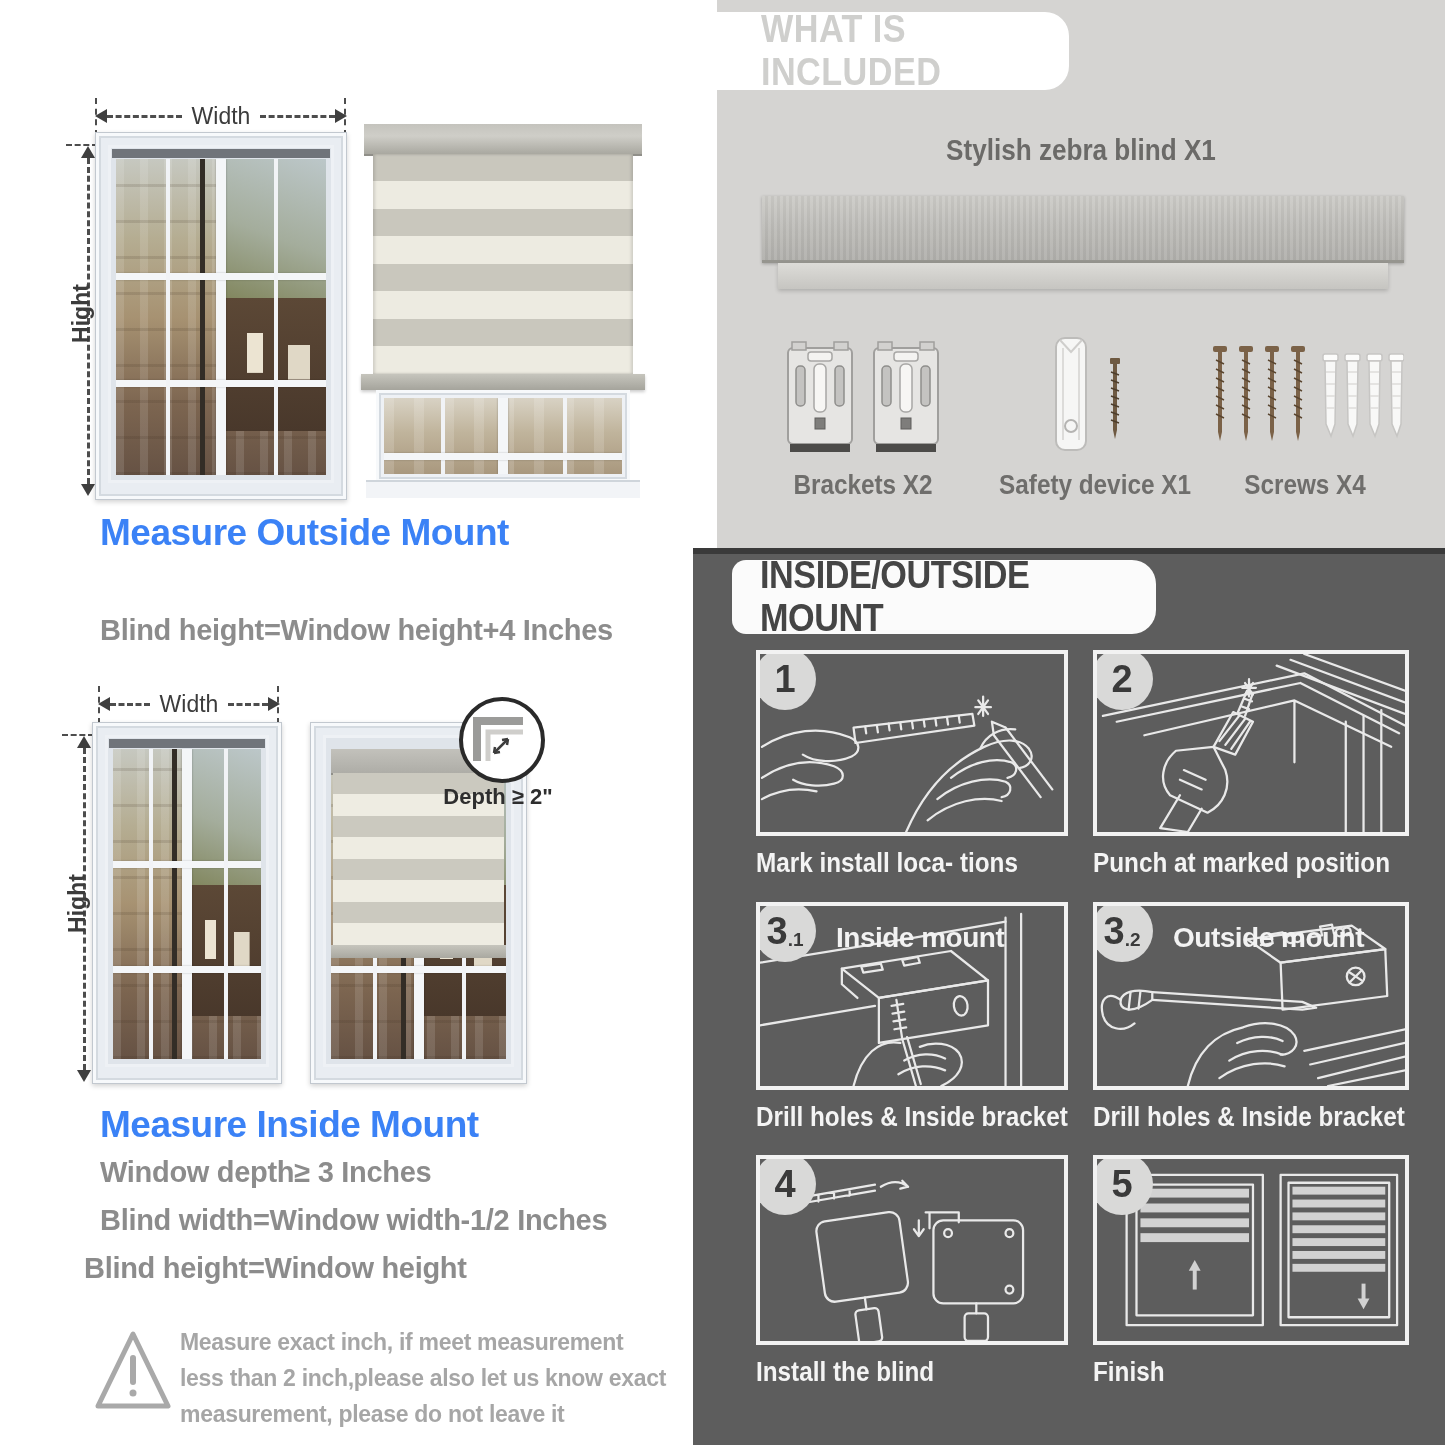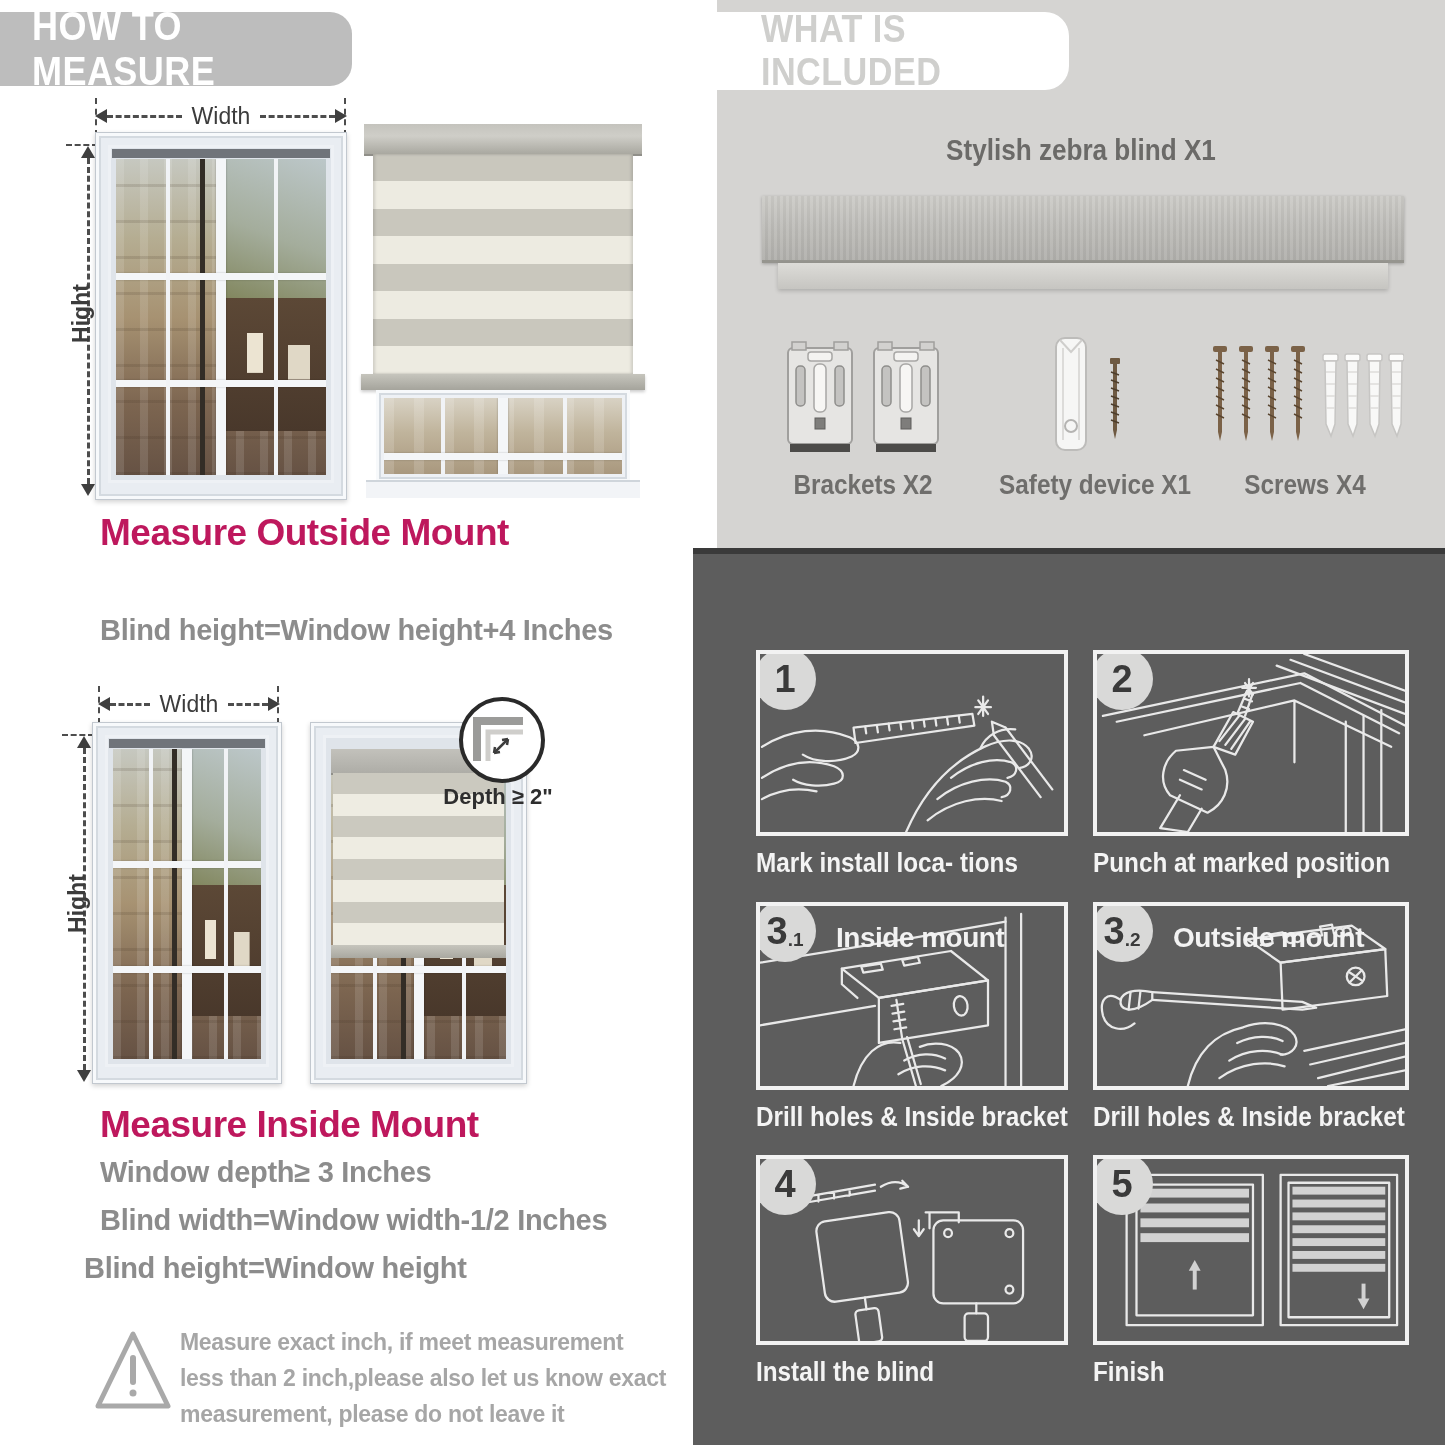--- a/index.html
+++ b/index.html
@@ -7,21 +7,21 @@
           font-family:"Liberation Sans","DejaVu Sans",sans-serif;}
   .abs{position:absolute;}
   .cond{transform:scaleX(0.9);transform-origin:left center;}
   .condc{transform:scaleX(0.9);transform-origin:center center;}
 
   
   .hdr-left{left:0;top:12px;width:352px;height:74px;background:#bdbdbd;border-radius:0 22px 22px 0;
             display:flex;align-items:center;padding-left:32px;box-sizing:border-box;}
   .hdr-left span{font-size:40px;font-weight:bold;color:#ffffff;letter-spacing:.5px;}
 
-  .sec-title{font-size:37px;font-weight:bold;color:#be185d;letter-spacing:-.5px;}
+  .sec-title{font-size:37px;font-weight:bold;color:#3b82f6;letter-spacing:-.5px;}
   .formula{font-size:29px;font-weight:bold;color:#8c8c8c;letter-spacing:-.3px;}
   .warn-text{font-size:23px;font-weight:bold;color:#a6a6a6;line-height:36px;letter-spacing:-.3px;}
 
   
   .wdim{display:flex;align-items:center;height:20px;}
   .wdim .dash{flex:1;border-top:3px dashed #4d4d4d;height:0;}
   .tri{width:0;height:0;border-top:7px solid transparent;border-bottom:7px solid transparent;}
   .tl{border-right:12px solid #3f3f3f;}
   .tr{border-left:12px solid #3f3f3f;}
   .wlabel{margin:0 10px;font-weight:normal;font-size:23px;color:#3c3c3c;}
@@ -118,23 +118,20 @@
   .caption{font-size:27px;font-weight:bold;color:#f4f4f4;white-space:nowrap;}
 
   .ill *{stroke:#e9e9e9;stroke-width:2.3;fill:none;stroke-linecap:round;stroke-linejoin:round;}
   .ill .f{fill:#d2d2d2;stroke:none;}
 </style>
 </head>
 <body>
 
 <div class="canvas">
 
-  <div class="abs hdr-left">
-    <span class="cond">HOW TO MEASURE</span>
-  </div>
 
   <div class="abs vguide" style="left:95px;top:98px;height:38px"></div>
   <div class="abs vguide" style="left:344px;top:98px;height:38px"></div>
   <div class="abs wdim" style="left:95px;top:106px;width:252px">
     <span class="tri tl"></span>
     <span class="dash"></span>
     <span class="wlabel">Width</span>
     <span class="dash"></span>
     <span class="tri tr"></span>
   </div>
@@ -351,20 +348,23 @@
       <rect x="3" y="8" width="15" height="7" rx="2" fill="#fcfcfb" stroke="#c6c5c3" stroke-width="1.5"></rect>
       <path d="M5,15 L16,15 L15,78 L11,90 L6,78 Z" fill="#f8f8f7" stroke="#c6c5c3" stroke-width="1.5"></path>
       <path d="M6,26 h9 M6,38 h9 M6,50 h9 M6,62 h9" stroke="#dddcda" stroke-width="1.5"></path>
     </g>
   </svg>
 
   <div class="abs part-label condc" style="left:783px;top:470px;width:160px">Brackets X2</div>
   <div class="abs part-label condc" style="left:985px;top:470px;width:220px">Safety device X1</div>
   <div class="abs part-label condc" style="left:1225px;top:470px;width:160px">Screws X4</div>
 
+  <div class="abs hdr-mount">
+    <span class="cond">INSIDE/OUTSIDE MOUNT</span>
+  </div>
 
   <div class="abs step-panel" style="left:756px;top:650px;width:312px;height:186px">
     <svg class="ill" viewBox="0 0 312 184" preserveAspectRatio="none">
       <path d="M2,96 C30,78 62,74 92,86 C103,91 104,101 94,106 C78,113 56,112 44,104"></path>
       <path d="M2,128 C26,112 52,108 76,116 C88,121 88,131 76,134 C62,138 44,136 34,130"></path>
       <path d="M2,150 C20,140 40,138 58,142"></path>
       <path d="M96,76 L218,62 L220,74 L98,92 Z"></path>
       <path d="M108,75 l1,7 M120,74 l1,7 M132,72 l1,7 M144,71 l1,7 M156,70 l1,7 M168,68 l1,7 M180,67 l1,7 M192,66 l1,7 M204,64 l1,7"></path>
       <path d="M224,48 l10,14 M234,48 l-10,14 M229,44 l0,20 M221,55 l16,0"></path>
       <path d="M240,84 L288,148 M252,76 L300,140 M240,84 L238,70 L252,76"></path>

